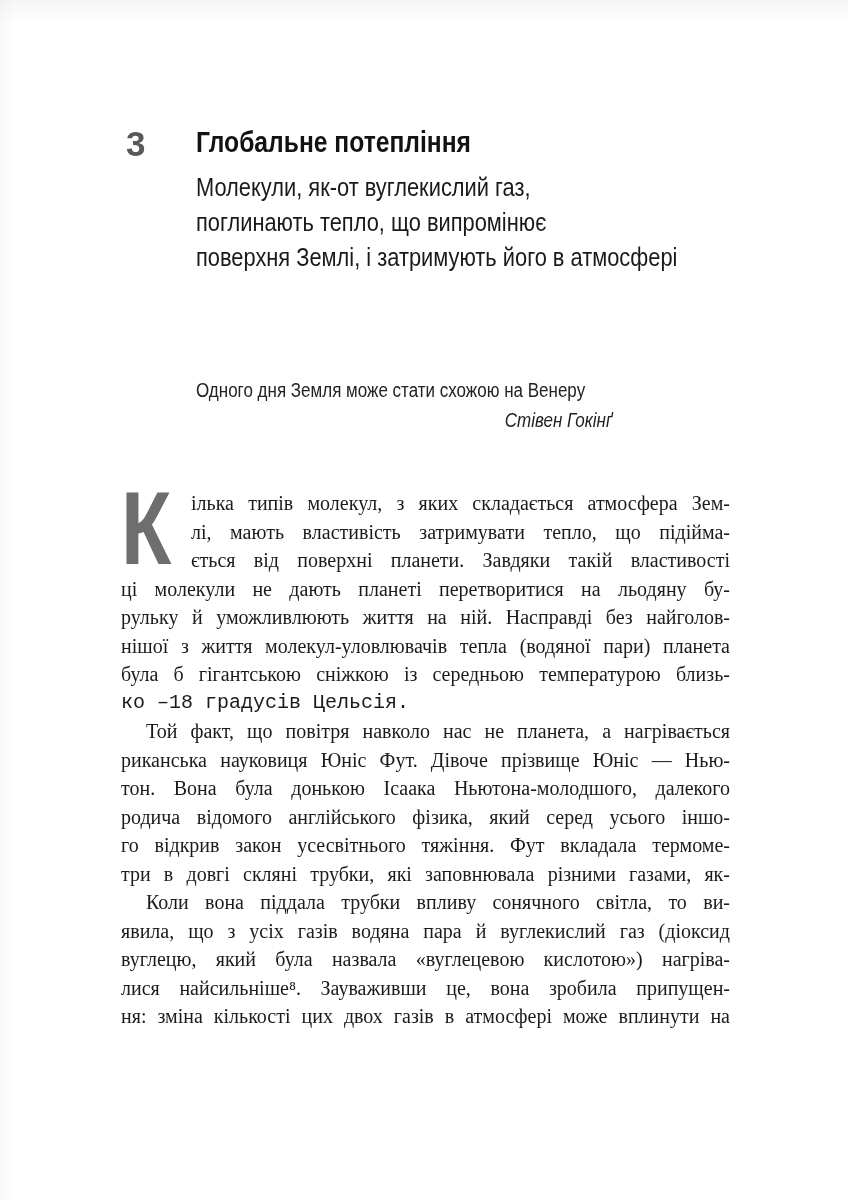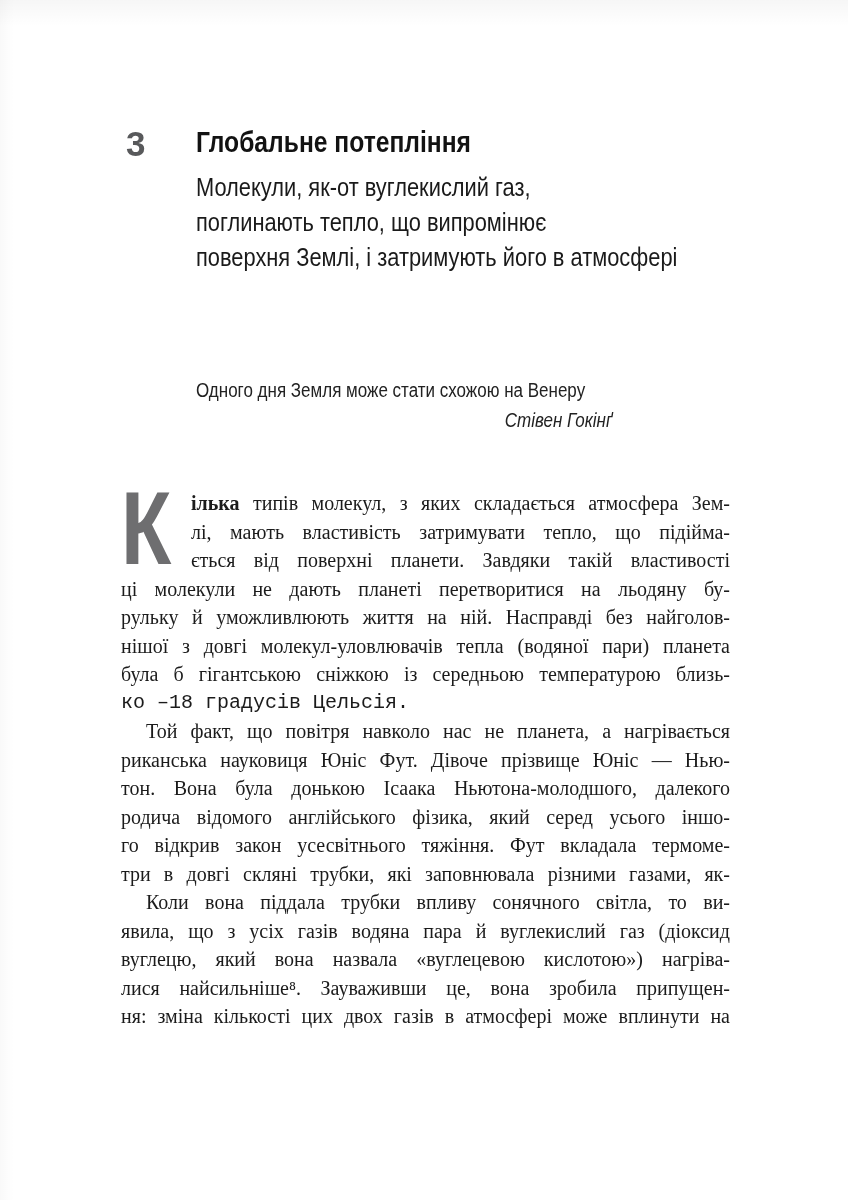--- a/index.html
+++ b/index.html
@@ -110,21 +110,21 @@
     left: 0;
     top: -12px;
     font-family: "Liberation Sans", sans-serif;
     font-weight: 700;
     font-size: 103px;
     line-height: 1;
     color: #6e6e70;
     transform: scaleX(0.8);
     transform-origin: 0 0;
   }
-  .lead { font-weight: 700; }
+  .lead { font-weight: 400; }
 </style>
 </head>
 <body>
 
 <div class="page">
   <div class="scan-edge-top"></div>
   <div class="scan-edge-left"></div>
 
   <div class="chapter-number">3</div>
   <h1 class="chapter-title" style="margin:0">Глобальне потепління</h1>
@@ -142,36 +142,36 @@
 
   <div class="body-text">
 
     <div class="paragraph">
       <div class="drop-cap">К</div>
       <div class="line drop-indent"><span class="lead">ілька</span> <span>типів молекул, з яких складається атмосфера Зем-</span></div>
       <div class="line drop-indent">лі, мають властивість затримувати тепло, що підійма-</div>
       <div class="line drop-indent">ється від поверхні планети. Завдяки такій властивості</div>
       <div class="line">ці молекули не дають планеті перетворитися на льодяну бу-</div>
       <div class="line">рульку й уможливлюють життя на ній. Насправді без найголов-</div>
-      <div class="line">нішої з довгі молекул-уловлювачів тепла (водяної пари) планета</div>
+      <div class="line">нішої з життя молекул-уловлювачів тепла (водяної пари) планета</div>
       <div class="line">була б гігантською сніжкою із середньою температурою близь-</div>
       <div class="line para-last">ко –18 градусів Цельсія.</div>
     </div>
 
     <div class="paragraph">
       <div class="line first-indent">Той факт, що повітря навколо нас не планета, а нагрівається</div>
       <div class="line">риканська науковиця Юніс Фут. Дівоче прізвище Юніс — Нью-</div>
       <div class="line">тон. Вона була донькою Ісаака Ньютона-молодшого, далекого</div>
       <div class="line">родича відомого англійського фізика, який серед усього іншо-</div>
       <div class="line">го відкрив закон усесвітнього тяжіння. Фут вкладала термоме-</div>
       <div class="line">три в довгі скляні трубки, які заповнювала різними газами, як-</div>
     </div>
 
     <div class="paragraph">
       <div class="line first-indent">Коли вона піддала трубки впливу сонячного світла, то ви-</div>
       <div class="line">явила, що з усіх газів водяна пара й вуглекислий газ (діоксид</div>
-      <div class="line">вуглецю, який вона назвала «вуглецевою кислотою») нагріва-</div>
+      <div class="line">вуглецю, який була назвала «вуглецевою кислотою») нагріва-</div>
       <div class="line">лися найсильніше⁸. Зауваживши це, вона зробила припущен-</div>
       <div class="line">ня: зміна кількості цих двох газів в атмосфері може вплинути на</div>
     </div>
 
   </div>
 </div>
 
 </body></html>

